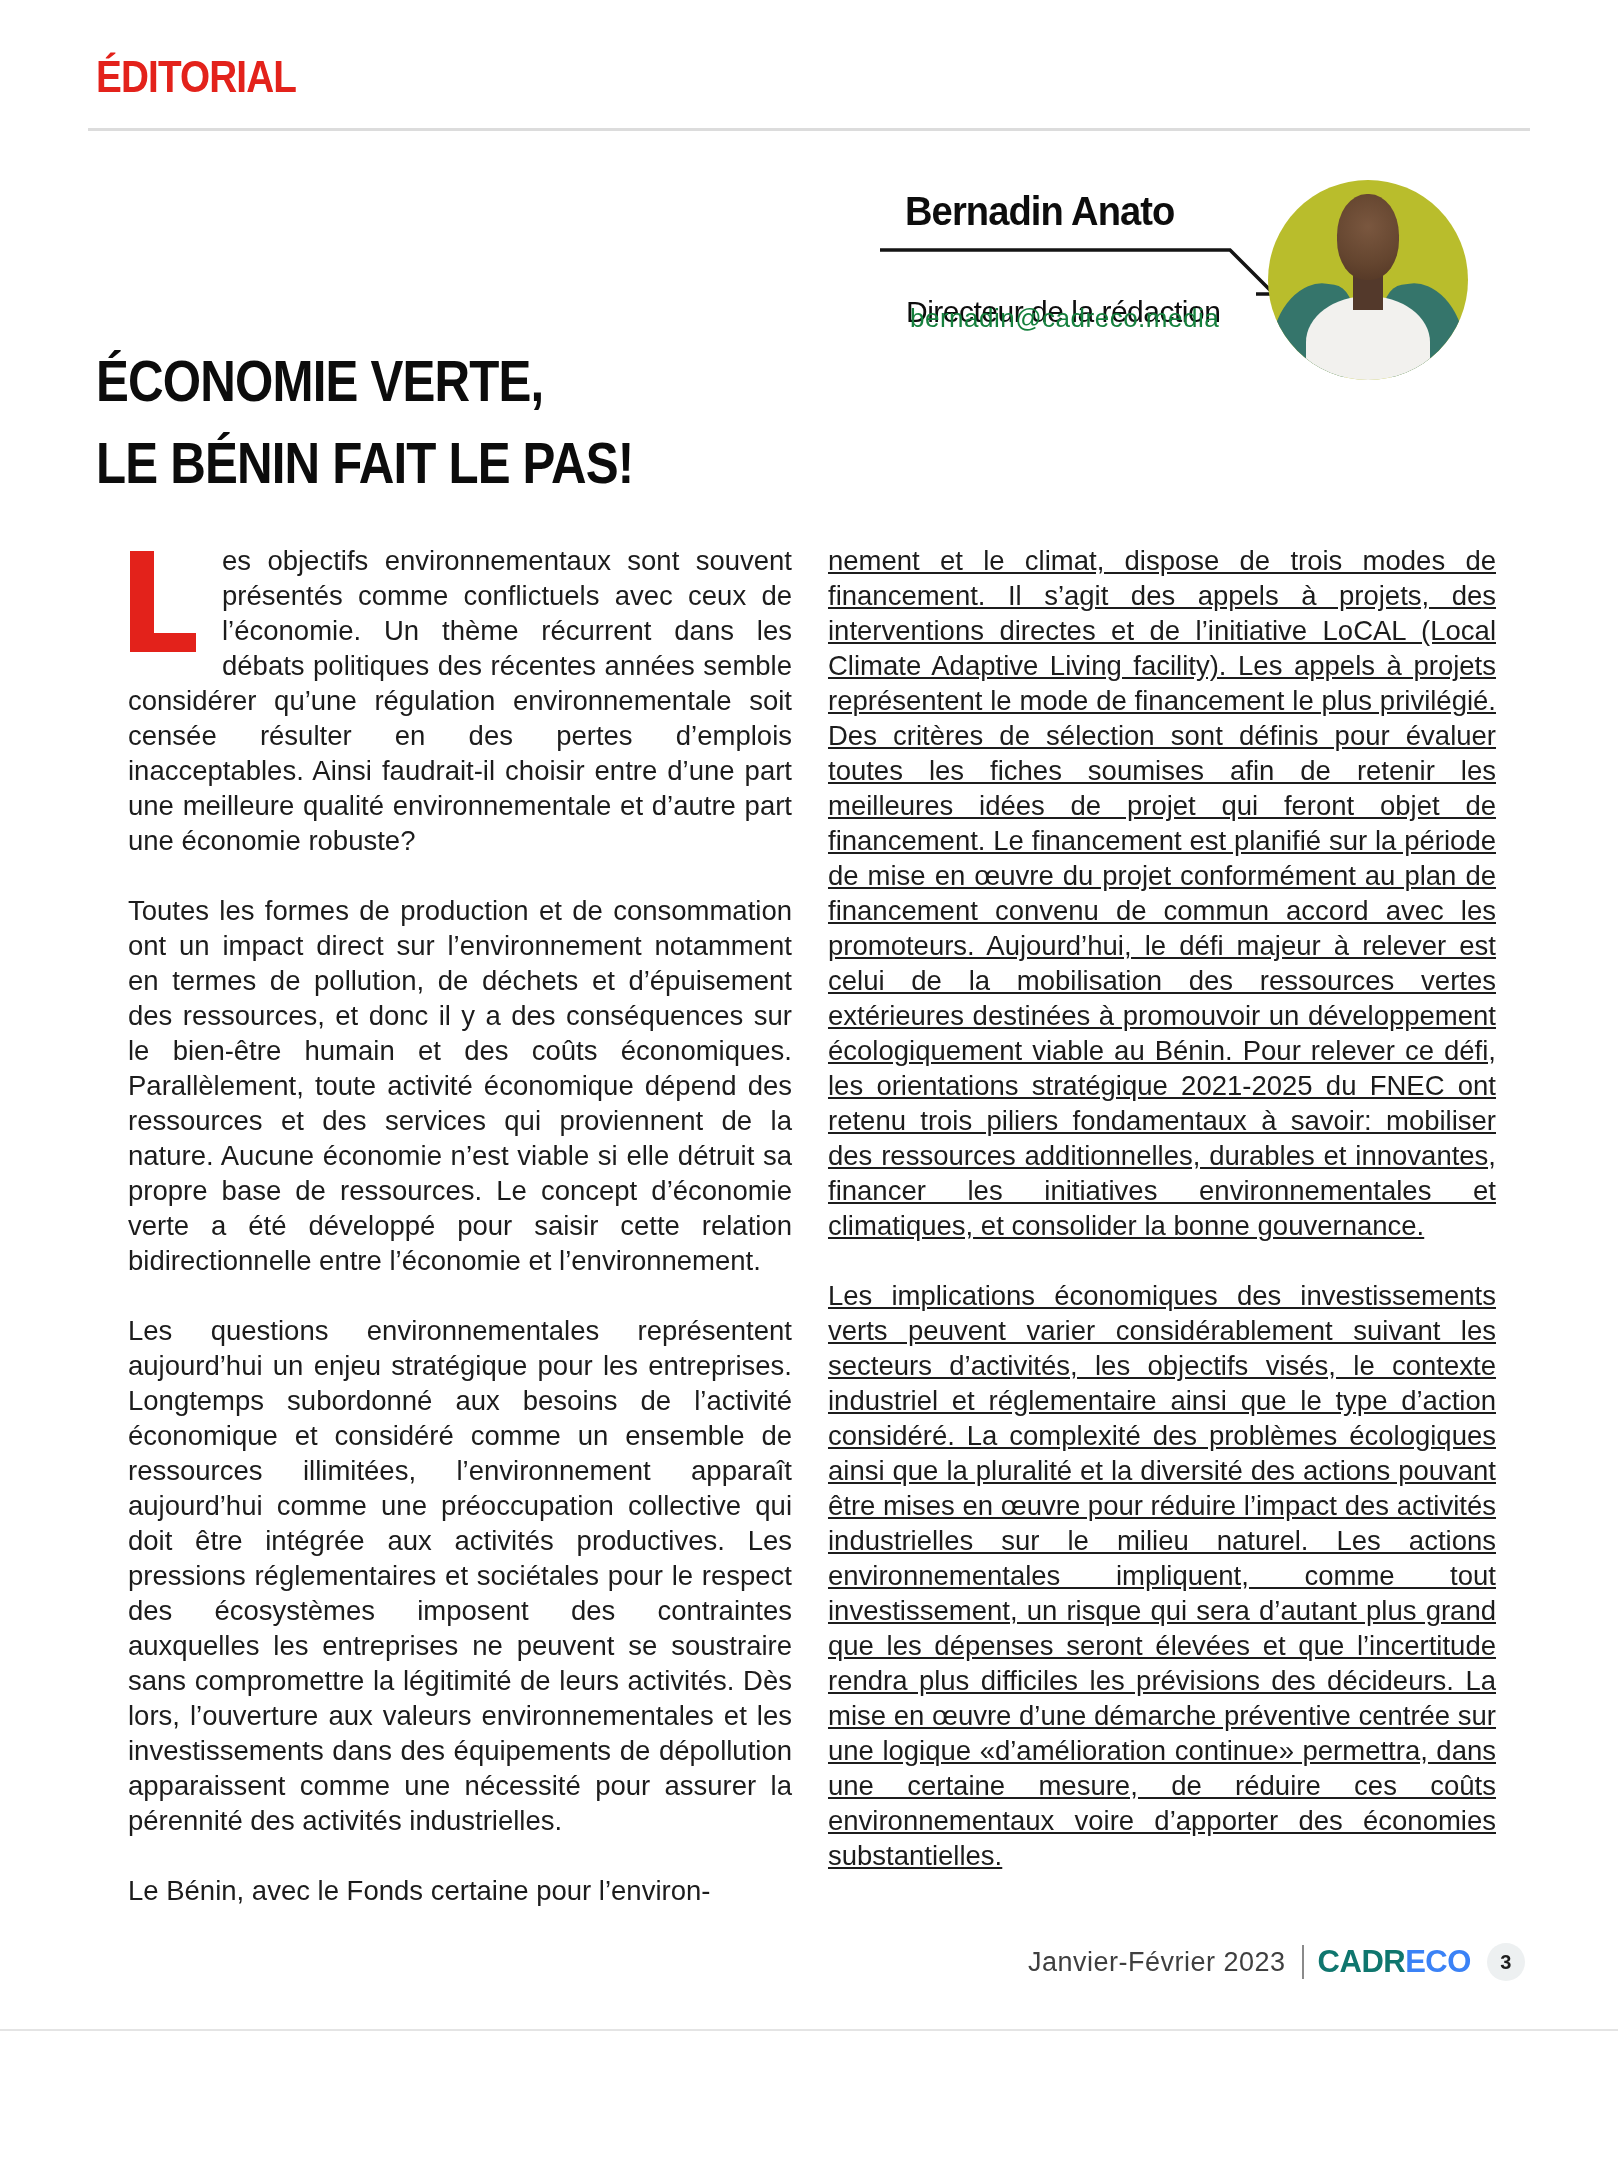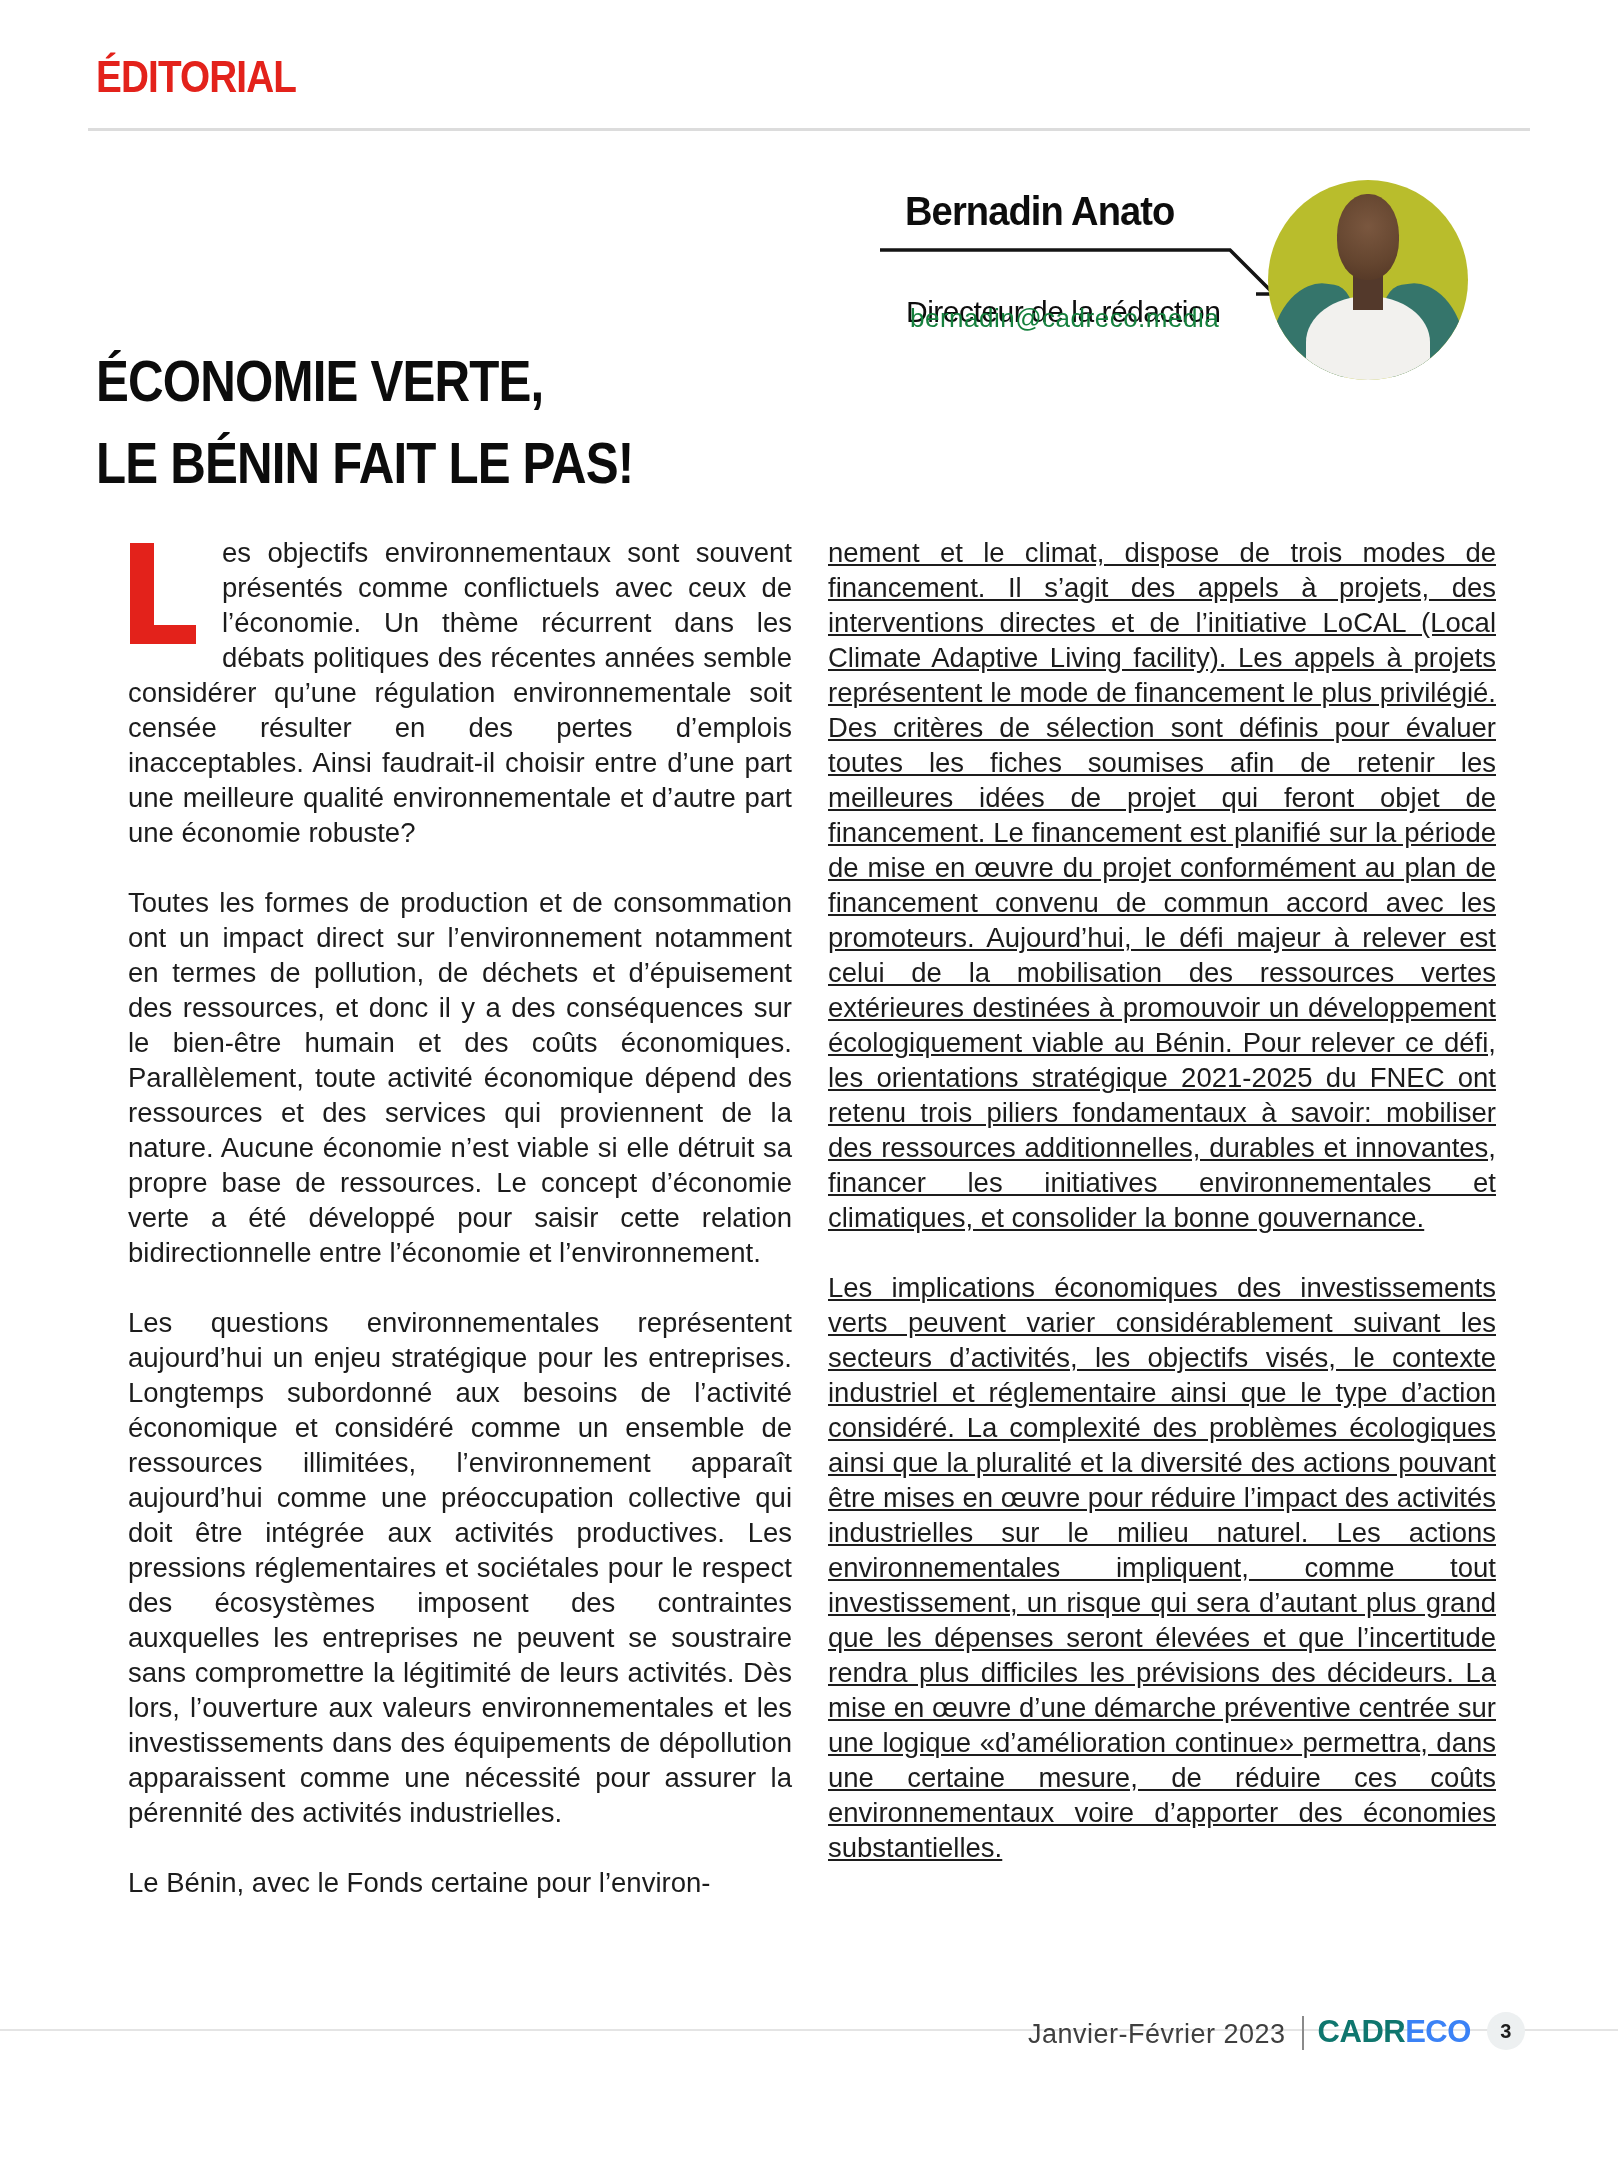--- a/index.html
+++ b/index.html
@@ -47,30 +47,30 @@
   .headline{position:absolute;left:96px;top:340px;}
   .headline div{
     font-size:58px;line-height:82px;font-weight:800;color:#0c0c0c;letter-spacing:-1px;
     transform:scaleX(0.85);transform-origin:left top;white-space:nowrap;
   }
 
   
   .col{position:absolute;top:535px;text-align:justify;font-size:27.5px;line-height:35px;color:#1c1c1c;}
   .col-1{left:128px;width:664px;}
   .col-2{left:828px;width:668px;text-decoration:underline;}
-  .col p{margin:0 0 35px 0;}
+  .col p{margin:8px 0 35px 0;}
   .col p:last-child{margin-bottom:0;}
   .dropcap{
     float:left;width:42px;height:82px;margin:8px 26px 0 2px;
     border-left:24px solid #e3221b;border-bottom:19px solid #e3221b;
   }
 
   
   .footer-rule{position:absolute;left:0;top:2029px;width:1618px;height:2px;background:#e4e4e4;}
-  .footer{position:absolute;left:1028px;top:2000px;height:50px;display:flex;align-items:flex-end;}
+  .footer{position:absolute;left:1028px;top:1937px;height:50px;display:flex;align-items:center;}
   .footer .date{font-size:27px;color:#3f3f3f;letter-spacing:0.5px;white-space:nowrap;}
   .footer .sep{width:2px;height:34px;background:#8a8a8a;margin:0 14px 0 16px;}
   .footer .brand{font-size:31px;font-weight:800;letter-spacing:-0.5px;white-space:nowrap;}
   .footer .brand .black{color:#0f766e;}
   .footer .brand .olive{color:#3b82f6;}
   .footer .page-badge{
     width:38px;height:38px;border-radius:50%;background:#edf0f1;margin-left:16px;
     display:flex;align-items:center;justify-content:center;
     font-size:20px;font-weight:700;color:#1d1d1d;
   }

